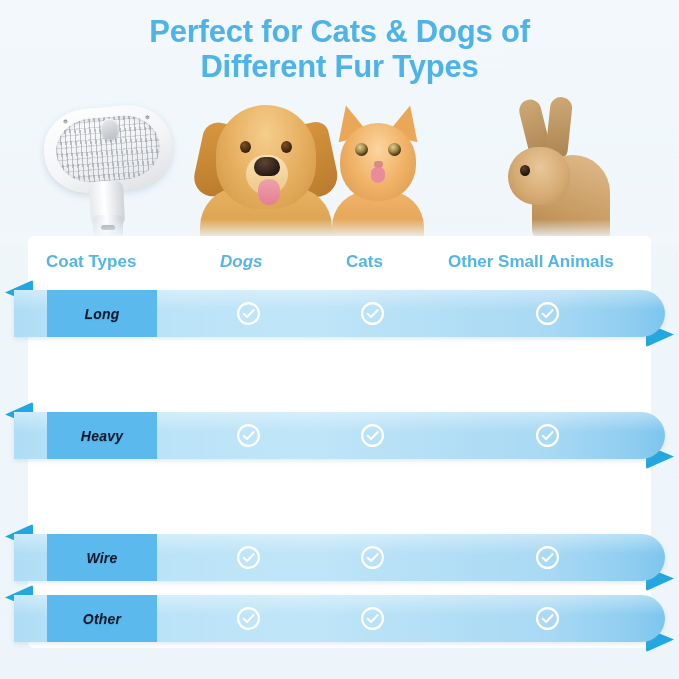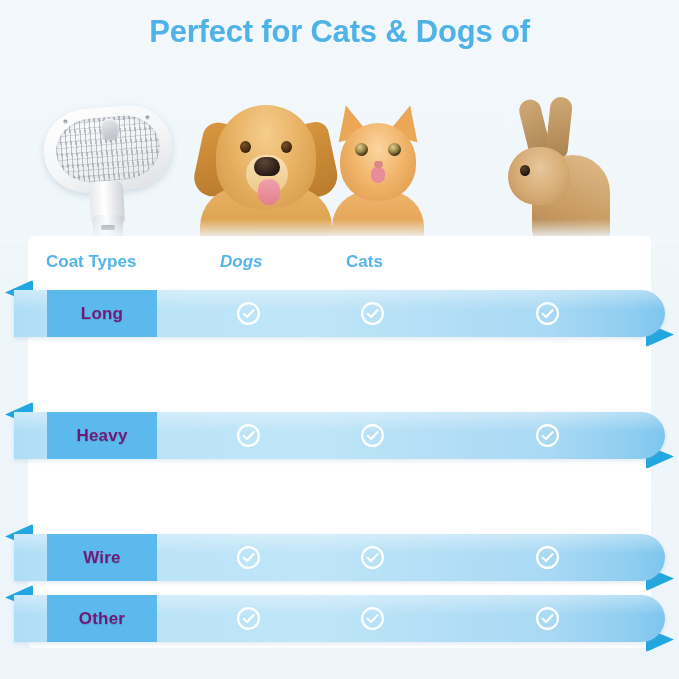--- a/index.html
+++ b/index.html
@@ -237,23 +237,24 @@
     border-radius:0 24px 0 0;
   }
 
   .chip {
     position:absolute; left:47px; top:0; width:110px; height:47px;
     background:#5bb9ed;
     display:flex; align-items:center; justify-content:center;
     z-index:3;
   }
   .chip span {
-    font-size:17px; font-weight:bold; color:#701a75;
+    font-size:14px; font-weight:bold; color:#0f172a;
     text-shadow:0 1px 1px rgba(60,120,160,.35);
     letter-spacing:.2px;
+    font-style:italic;
   }
 
   .check {
     position:absolute; top:11px; width:25px; height:25px; z-index:3;
   }
   .check svg { display:block; width:25px; height:25px; }
   .check.k1 { left:236px; }
   .check.k2 { left:360px; }
   .check.k3 { left:535px; }
 
@@ -263,20 +264,21 @@
     background:#ffffff; border-radius:0 0 6px 6px;
   }
 </style>
 </head>
 <body>
 
 <div id="page">
 
   <div class="title-wrap">
     <span class="title-line">Perfect for Cats &amp; Dogs of</span>
+    <span class="title-line">Different Fur Types</span>
   </div>
 
   <div class="hero">
 
     <div class="brush">
       <div class="brush-head">
         <div class="brush-pad"></div>
         <div class="brush-button"></div>
         <div class="brush-dot d1"></div>
         <div class="brush-dot d2"></div>
@@ -318,20 +320,21 @@
     </div>
 
     <div class="hero-fade"></div>
   </div>
 
   <div class="card">
     <div class="thead">
       <div class="th c0">Coat Types</div>
       <div class="th c1">Dogs</div>
       <div class="th c2">Cats</div>
+      <div class="th c3">Other Small Animals</div>
     </div>
   </div>
 
   <div class="foot-strip"></div>
 
   <div class="rows" id="rows">
       <div class="row" style="top: 0px;">
         <div class="tail-l"></div>
         <div class="tail-r"></div>
         <div class="ribbon"></div>

